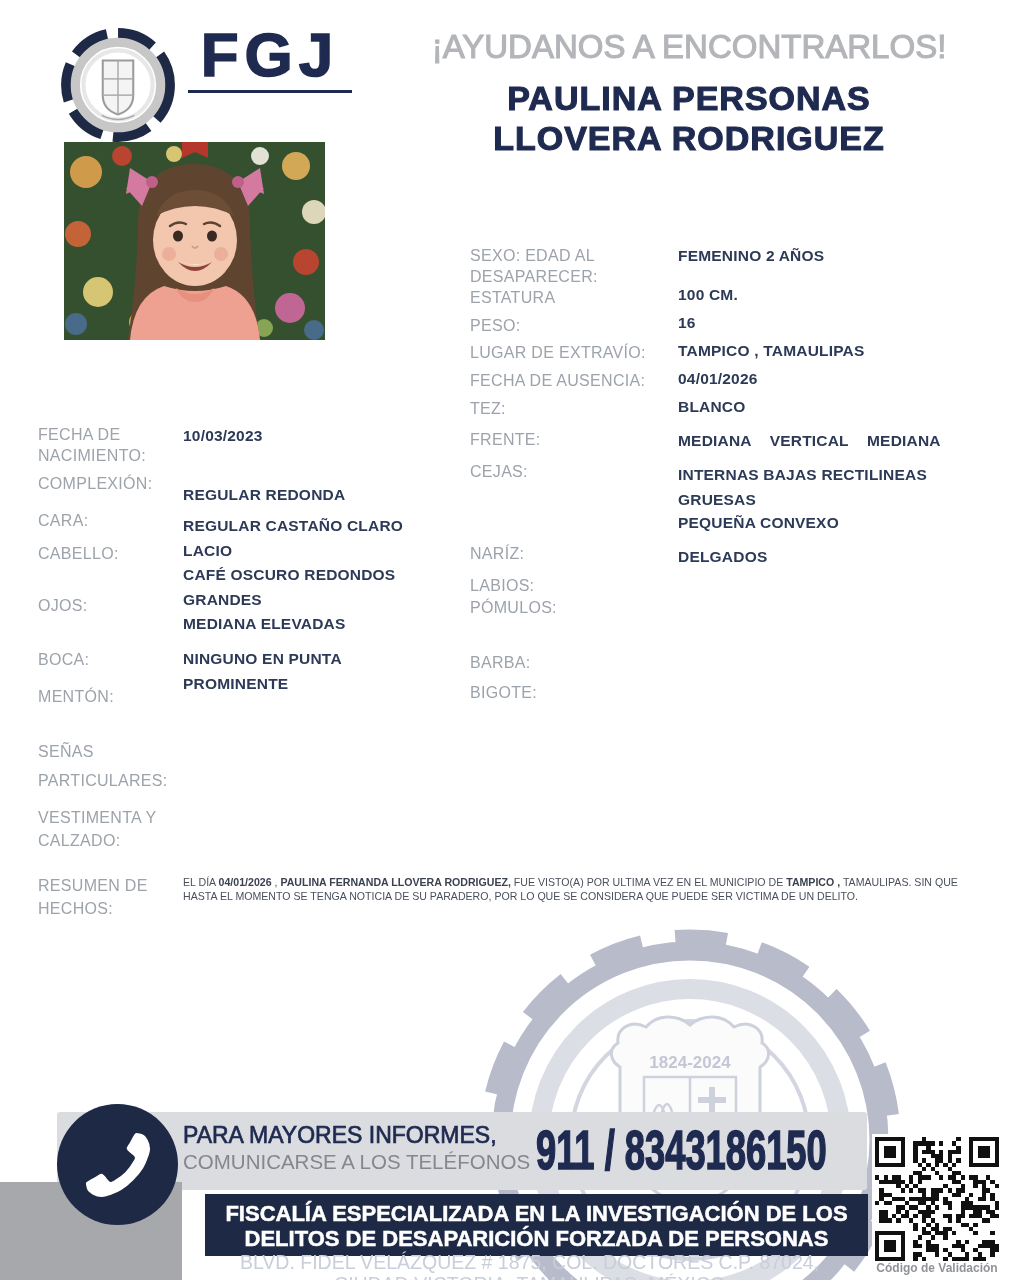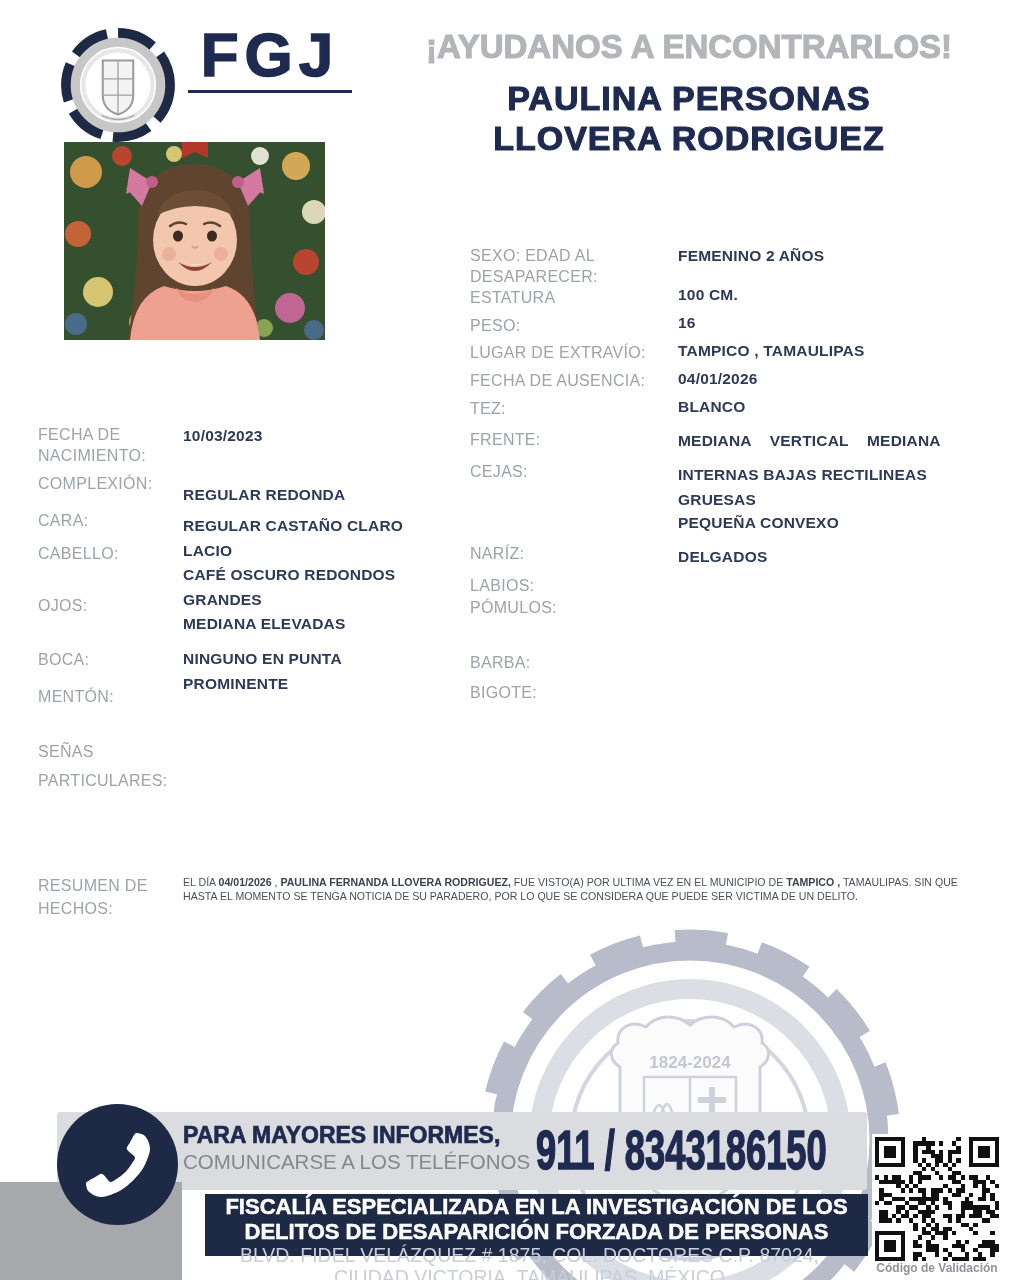--- a/index.html
+++ b/index.html
@@ -6,44 +6,44 @@
   .page{position:relative;width:1024px;height:1280px;background:#fff;overflow:hidden;
         font-family:"Liberation Sans",sans-serif;color:#333;}
   
   .seal{position:absolute;left:50px;top:26px;width:136px;height:122px;z-index:2;}
   .fgjblock{position:absolute;left:186px;top:22px;width:168px;text-align:center;color:#1e2a50;z-index:2;}
   .fgj-acr{font-size:62px;line-height:66px;font-weight:700;letter-spacing:6px;-webkit-text-stroke:1.5px #1e2a50;}
   .fgj-rule{height:3px;background:#1e2a50;margin:2px 2px 5px 2px;}
   .fgj-org{font-size:13px;line-height:16.5px;font-weight:700;white-space:pre-line;letter-spacing:.2px;}
   .titleblock{position:absolute;left:400px;top:26px;width:578px;text-align:center;color:#1e2a50;z-index:2;}
   .t1{font-size:45px;line-height:52px;font-weight:700;letter-spacing:-.5px;-webkit-text-stroke:1.4px #1e2a50;}
-  .t2{font-size:33px;line-height:38px;font-weight:700;color:#b3b5b9;-webkit-text-stroke:1.1px #b3b5b9;margin-top:2px;}
+  .t2{font-size:33px;line-height:38px;font-weight:400;color:#b3b5b9;-webkit-text-stroke:1.1px #b3b5b9;margin-top:2px;}
   .t3{font-size:34px;line-height:40px;font-weight:700;margin-top:12px;white-space:pre-line;
       letter-spacing:1px;-webkit-text-stroke:1.1px #1e2a50;}
   
   .photo{position:absolute;left:64px;top:142px;width:261px;height:198px;overflow:hidden;z-index:2;}
   
   .lbl{position:absolute;font-size:16px;line-height:21px;color:#9da3ab;white-space:pre-line;
        letter-spacing:.3px;z-index:2;}
   .val{position:absolute;font-size:15.5px;line-height:24.5px;font-weight:700;color:#2d3a57;
        white-space:pre-line;letter-spacing:.2px;z-index:2;}
   .small-text{position:absolute;font-size:10.6px;line-height:13.5px;color:#49505d;width:802px;z-index:2;}
   .small-text b{color:#3a4250;}
   
   .watermark{position:absolute;left:478px;top:925px;z-index:0;}
   
   .band{position:absolute;left:57px;top:1112px;width:810px;height:78px;background:#dbdce0;border-radius:3px;z-index:1;}
   .grayblock{position:absolute;left:0;top:1182px;width:182px;height:98px;background:#a6a8ab;z-index:1;}
   .navyblock{position:absolute;left:205px;top:1194px;width:663px;height:62px;background:#1e2946;z-index:1;
-             display:flex;flex-direction:column;justify-content:flex-start;box-sizing:border-box;}
+             display:flex;flex-direction:column;justify-content:flex-start;padding-top:7px;box-sizing:border-box;}
   .fz1{font-size:22px;line-height:25px;font-weight:700;color:#fff;text-align:center;-webkit-text-stroke:.5px #fff;}
   .fz2{font-size:19.5px;line-height:22px;font-weight:400;color:#c9cedb;text-align:center;padding-right:14px;}
   .phone-circle{position:absolute;left:57px;top:1104px;width:121px;height:121px;border-radius:50%;
                 background:#1e2946;display:flex;align-items:center;justify-content:center;z-index:3;}
-  .pmi{position:absolute;left:183px;top:1122px;font-size:23px;line-height:27px;font-weight:700;color:#1e2a50;
+  .pmi{position:absolute;left:183px;top:1122px;font-size:23px;line-height:27px;font-weight:400;color:#1e2a50;
        -webkit-text-stroke:.7px #1e2a50;z-index:3;}
   .com{position:absolute;left:183px;top:1150px;font-size:20.5px;color:#84878e;z-index:3;}
   .phones{position:absolute;left:536px;top:1122px;font-size:55px;line-height:56px;font-weight:700;color:#1e2a50;
           -webkit-text-stroke:1.6px #1e2a50;transform:scaleX(.66);transform-origin:left top;white-space:nowrap;z-index:3;}
   .qr{position:absolute;left:872px;top:1134px;width:130px;height:130px;background:#fff;z-index:3;}
   .qr svg{display:block;margin:3px;width:124px;height:124px;}
   .qr-caption{position:absolute;left:854px;top:1261px;width:166px;text-align:center;font-size:12px;
               font-weight:700;color:#8f9298;z-index:3;}
 </style>
 </head>
@@ -184,20 +184,22 @@
 GRANDES</div>
   <div class="lbl" style="left:38px;top:595px">OJOS:</div>
   <div class="val" style="left:183px;top:612px">MEDIANA ELEVADAS</div>
   <div class="lbl" style="left:38px;top:649px">BOCA:</div>
   <div class="val" style="left:183px;top:647px">NINGUNO EN PUNTA
 PROMINENTE</div>
   <div class="lbl" style="left:38px;top:686px">MENTÓN:</div>
   <div class="lbl" style="left:38px;top:737px;line-height:29px">SEÑAS
 PARTICULARES:</div>
 
+  <div class="lbl" style="left:38px;top:806px;line-height:23px">VESTIMENTA Y
+CALZADO:</div>
 
   <div class="lbl" style="left:38px;top:874px;line-height:23px">RESUMEN DE
 HECHOS:</div>
   <div class="small-text" style="left:183px;top:876px"><span>EL DÍA </span><b>04/01/2026</b><span> , </span><b>PAULINA FERNANDA LLOVERA RODRIGUEZ,</b><span> FUE VISTO(A) POR ULTIMA VEZ EN EL MUNICIPIO DE </span><b>TAMPICO ,</b><span> TAMAULIPAS. SIN QUE HASTA EL MOMENTO SE TENGA NOTICIA DE SU PARADERO, POR LO QUE SE CONSIDERA QUE PUEDE SER VICTIMA DE UN DELITO.</span></div>
 
   <div class="band"></div>
   <div class="grayblock"></div>
 
   <div class="phone-circle">
     <svg width="64" height="64" viewBox="0 0 1408 1408">

